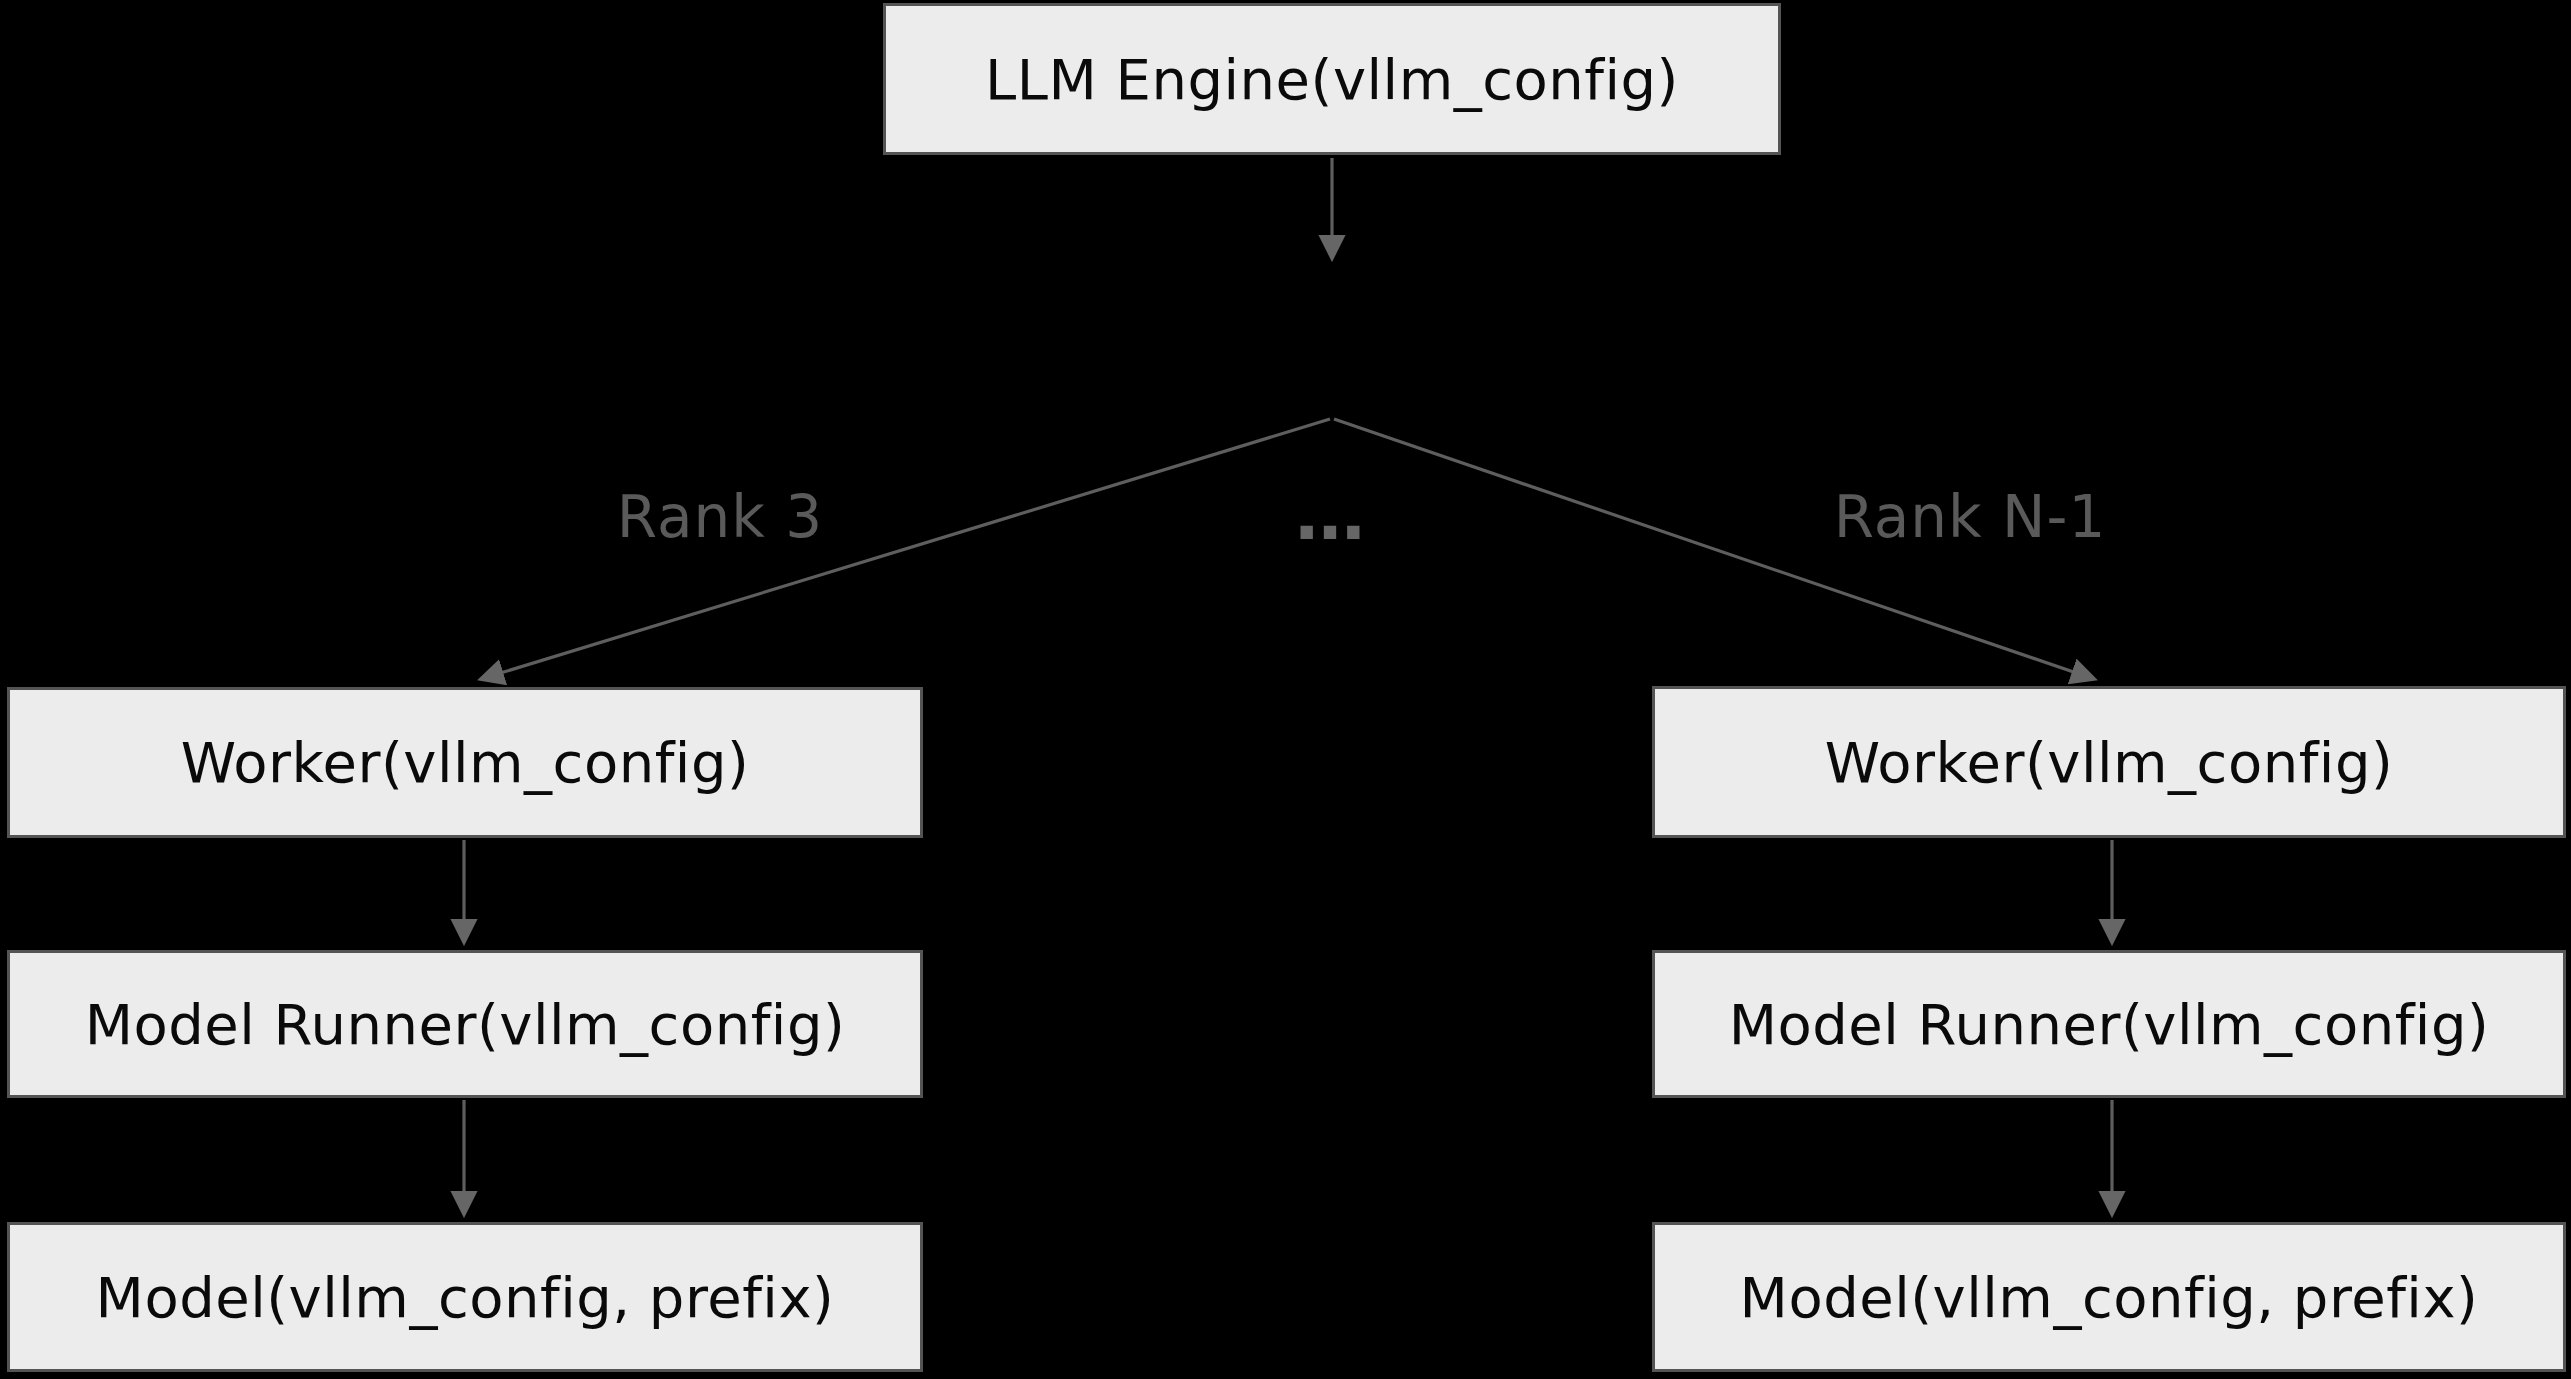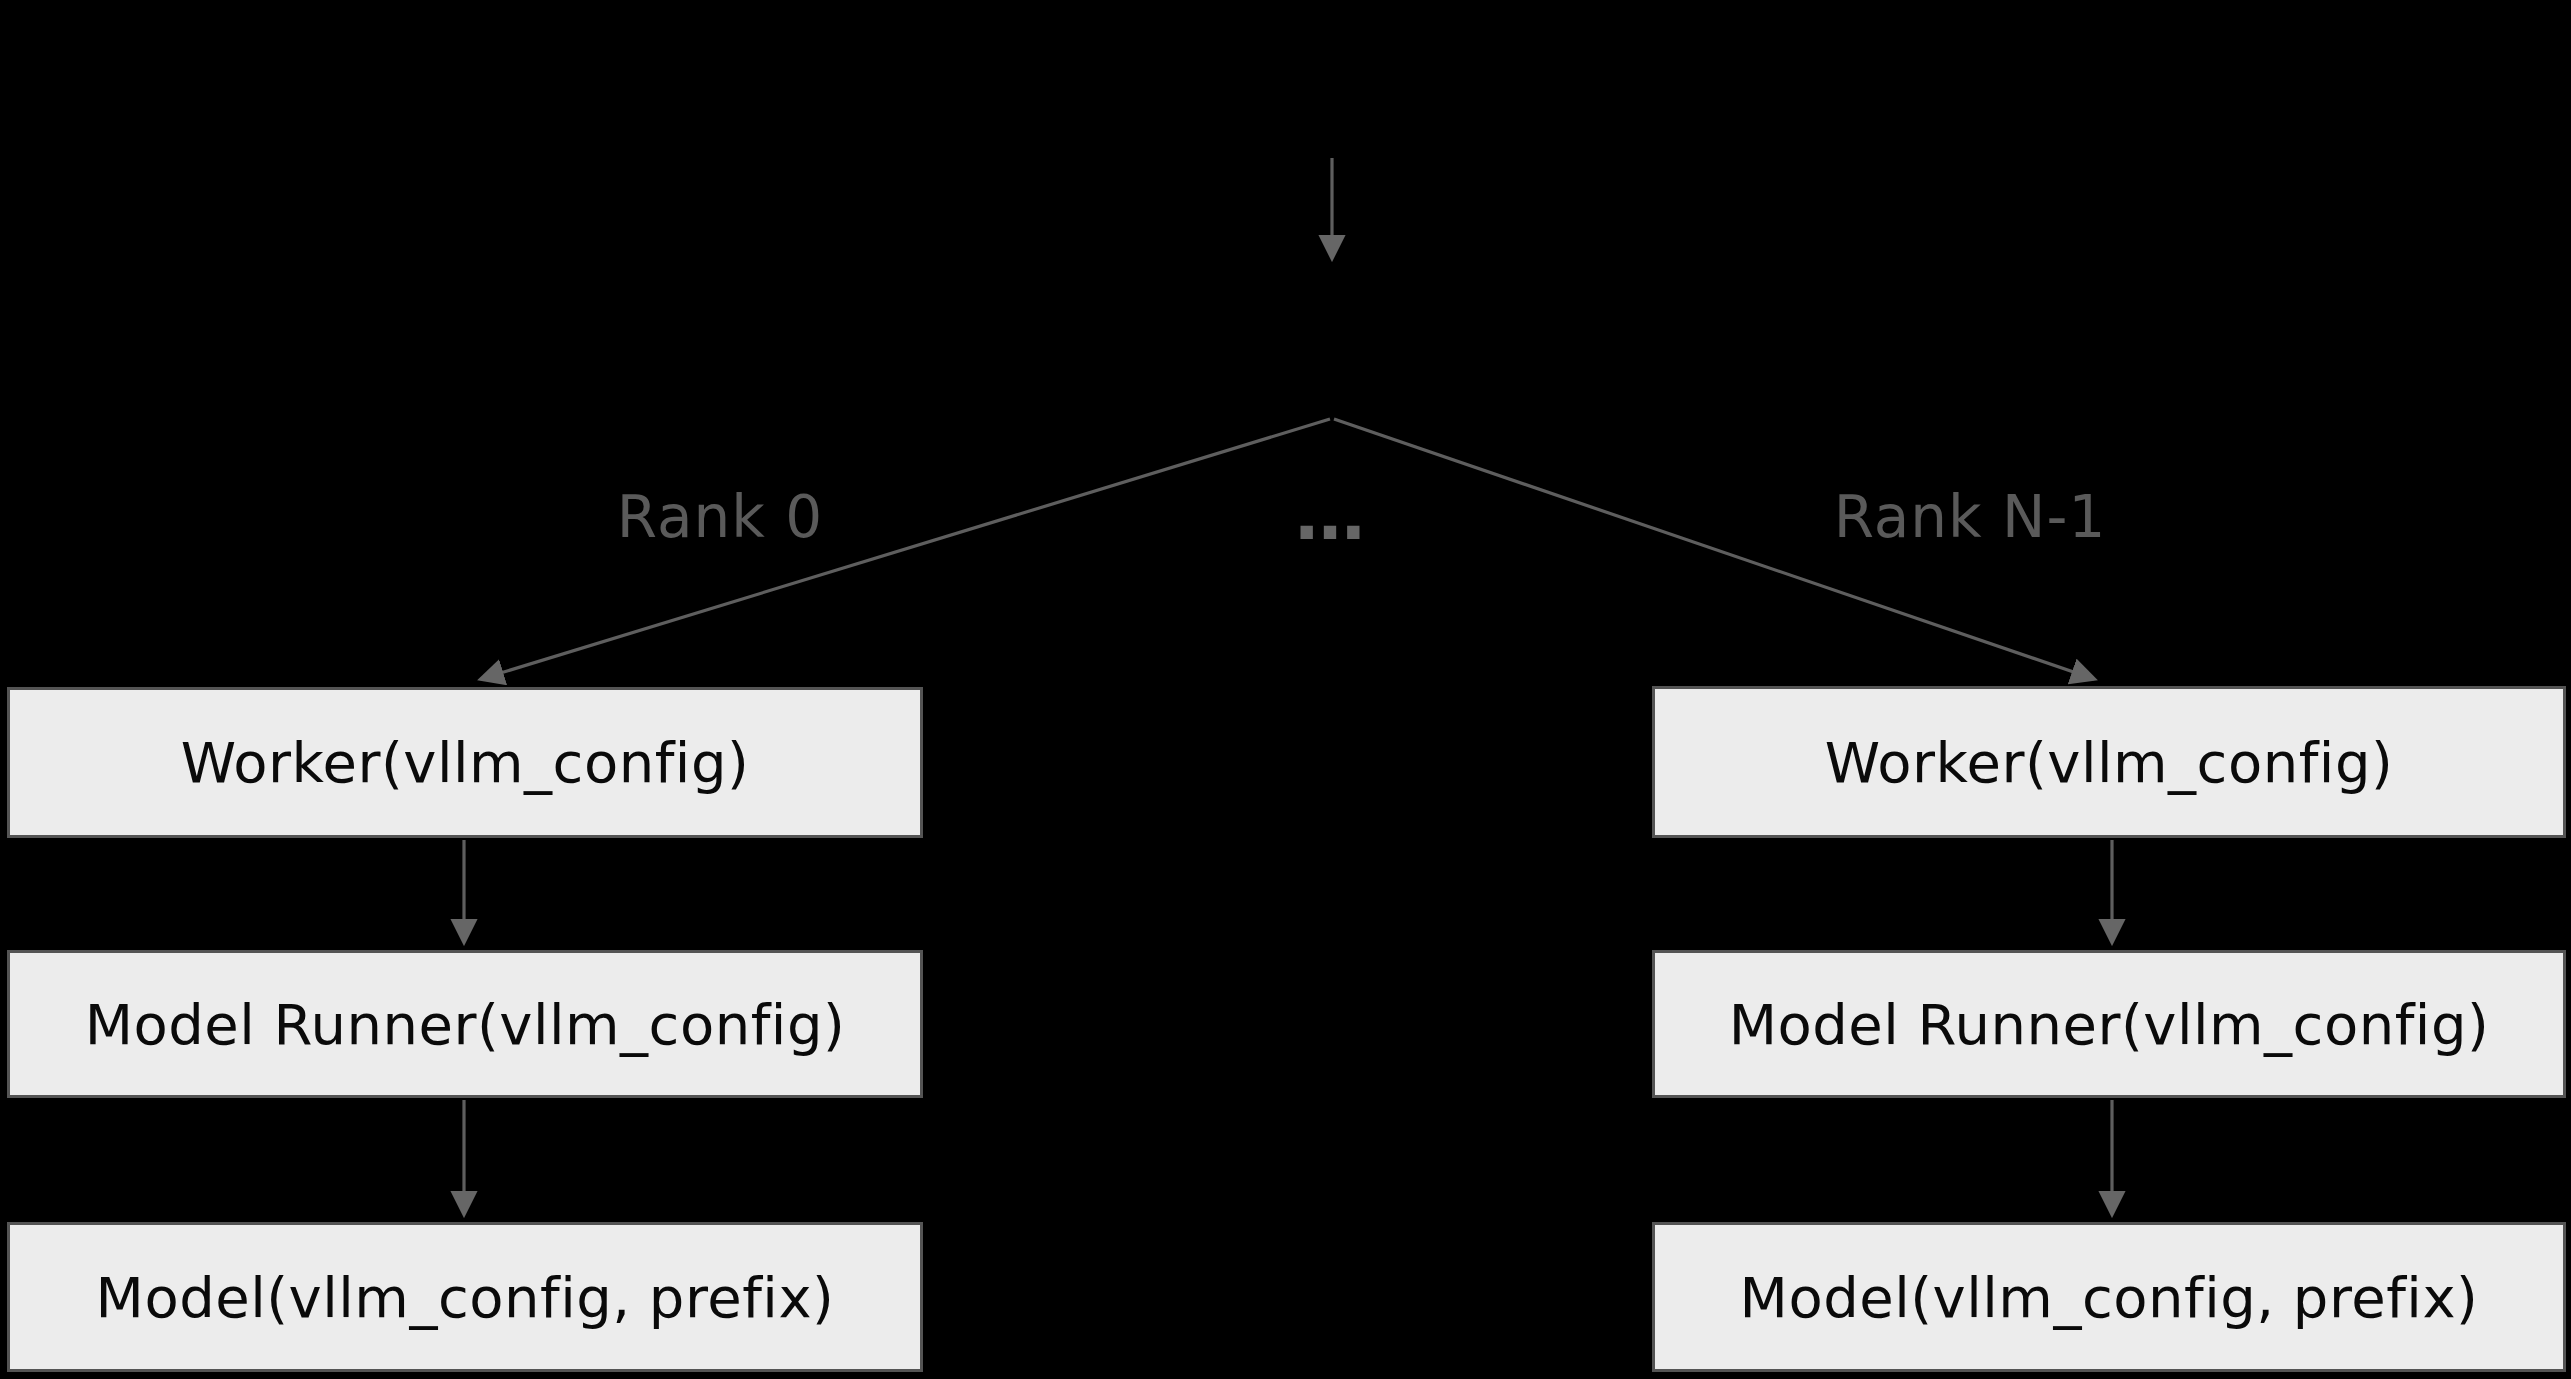--- a/index.html
+++ b/index.html
@@ -88,20 +88,23 @@
     </defs>
     <path class="edge-line" d="M 1332 158 L 1332 258" marker-end="url(#arrowhead)"></path>
     <path class="edge-line" d="M 1330 419 L 481 679" marker-end="url(#arrowhead)"></path>
     <path class="edge-line" d="M 1334 419 L 2094 679" marker-end="url(#arrowhead)"></path>
     <path class="edge-line" d="M 464 840 L 464 942" marker-end="url(#arrowhead)"></path>
     <path class="edge-line" d="M 2112 840 L 2112 942" marker-end="url(#arrowhead)"></path>
     <path class="edge-line" d="M 464 1100 L 464 1214" marker-end="url(#arrowhead)"></path>
     <path class="edge-line" d="M 2112 1100 L 2112 1214" marker-end="url(#arrowhead)"></path>
   </svg>
 
+  <div class="node" id="node-llm-engine">
+    <span class="node-label">LLM Engine(vllm_config)</span>
+  </div>
 
 
   <div class="node" id="node-worker-0">
     <span class="node-label">Worker(vllm_config)</span>
   </div>
 
   <div class="node" id="node-worker-n">
     <span class="node-label">Worker(vllm_config)</span>
   </div>
 
@@ -114,19 +117,19 @@
   </div>
 
   <div class="node" id="node-model-0">
     <span class="node-label">Model(vllm_config, prefix)</span>
   </div>
 
   <div class="node" id="node-model-n">
     <span class="node-label">Model(vllm_config, prefix)</span>
   </div>
 
-  <div class="edge-label" id="label-rank-0">Rank 0</div>
+  <div class="edge-label" id="label-rank-0">Rank 3</div>
 
   <div class="edge-label" id="label-rank-n">Rank N-1</div>
 
   <div class="ellipsis-label" id="label-ellipsis">…</div>
 
 </div>
 
 </body></html>

